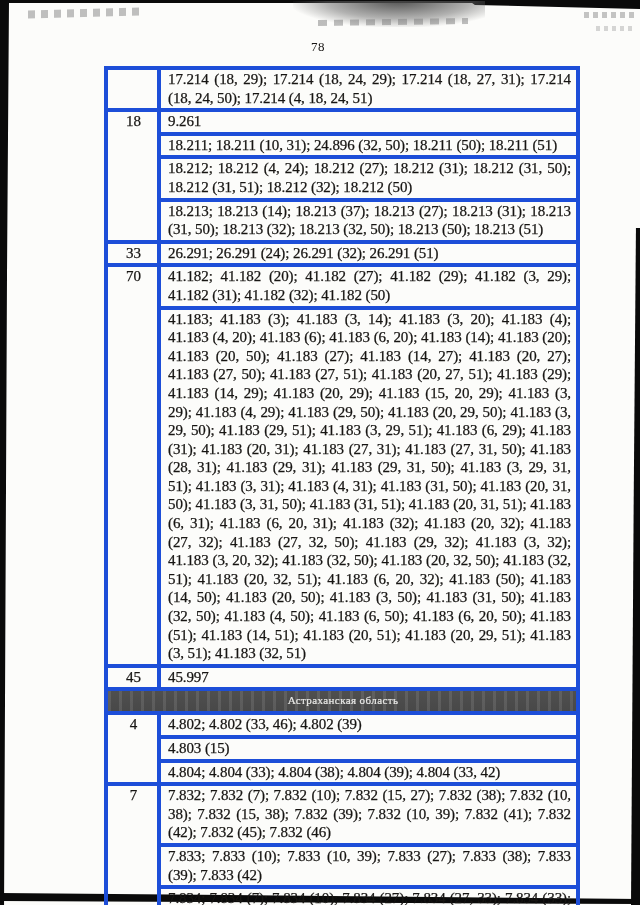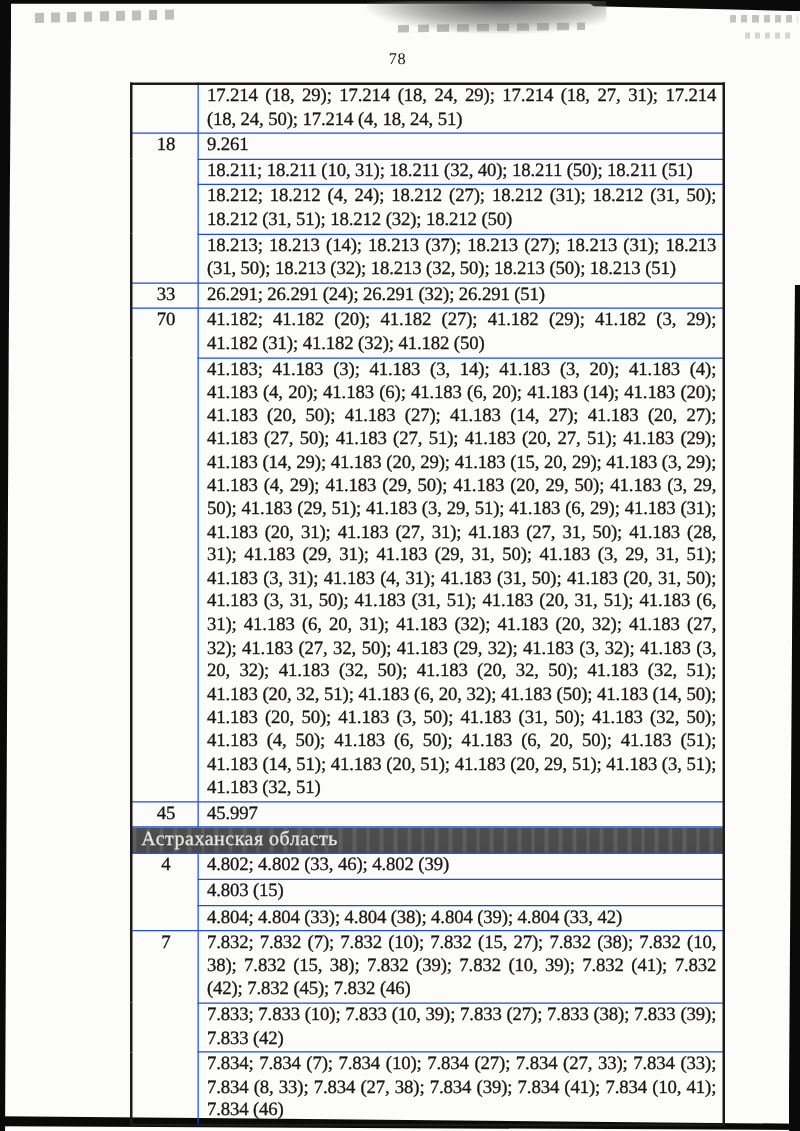--- a/index.html
+++ b/index.html
@@ -45,32 +45,32 @@
     font-size:13px;letter-spacing:.5px;}
   
   table.codes{
     position:absolute;left:104px;top:66px;width:476px;
     border-collapse:collapse;table-layout:fixed;
     border:2px solid var(--border-dark);
     font-size:15px;line-height:18.6px;letter-spacing:-0.1px;
     -webkit-text-stroke:.25px var(--ink);
   }
   table.codes td{
-    border:1px solid #1d4ed8;
+    border:4px solid #1d4ed8;
     vertical-align:top;
     padding:0 5px 1px 7px;
   }
   td.num{width:53px;text-align:center;padding-left:8px;}
   td.val{text-align:justify;}
   td.section{
     background:
       repeating-linear-gradient(90deg,rgba(190,190,190,.16) 0 3px,rgba(0,0,0,0) 3px 11px),
       linear-gradient(var(--band-bg),#484848);
     color:var(--band-text);
-    text-align:left;font-size:16px;line-height:19px;
+    text-align:center;font-size:11px;line-height:19px;
     letter-spacing:.4px;padding:1px 0 1px 0;
     -webkit-text-stroke:.2px var(--band-text);
     border-top:2px solid #2a2a2a;border-bottom:2px solid #2a2a2a;
   }
 </style>
 </head>
 <body>
 
 <div class="page">
 
@@ -93,21 +93,21 @@
         <tr>
       <td class="num"></td>
       <td class="val">17.214 (18, 29); 17.214 (18, 24, 29); 17.214 (18, 27, 31); 17.214 (18, 24, 50); 17.214 (4, 18, 24, 51)</td>
     </tr>
 
     <tr>
       <td class="num" rowspan="4">18</td>
       <td class="val">9.261</td>
     </tr>
     <tr>
-      <td class="val">18.211; 18.211 (10, 31); 18.211 (32, 40); 18.211 (50); 18.211 (51)</td>
+      <td class="val">18.211; 18.211 (10, 31); 24.896 (32, 50); 18.211 (50); 18.211 (51)</td>
     </tr>
     <tr>
       <td class="val">18.212; 18.212 (4, 24); 18.212 (27); 18.212 (31); 18.212 (31, 50); 18.212 (31, 51); 18.212 (32); 18.212 (50)</td>
     </tr>
     <tr>
       <td class="val">18.213; 18.213 (14); 18.213 (37); 18.213 (27); 18.213 (31); 18.213 (31, 50); 18.213 (32); 18.213 (32, 50); 18.213 (50); 18.213 (51)</td>
     </tr>
 
     <tr>
       <td class="num">33</td>

